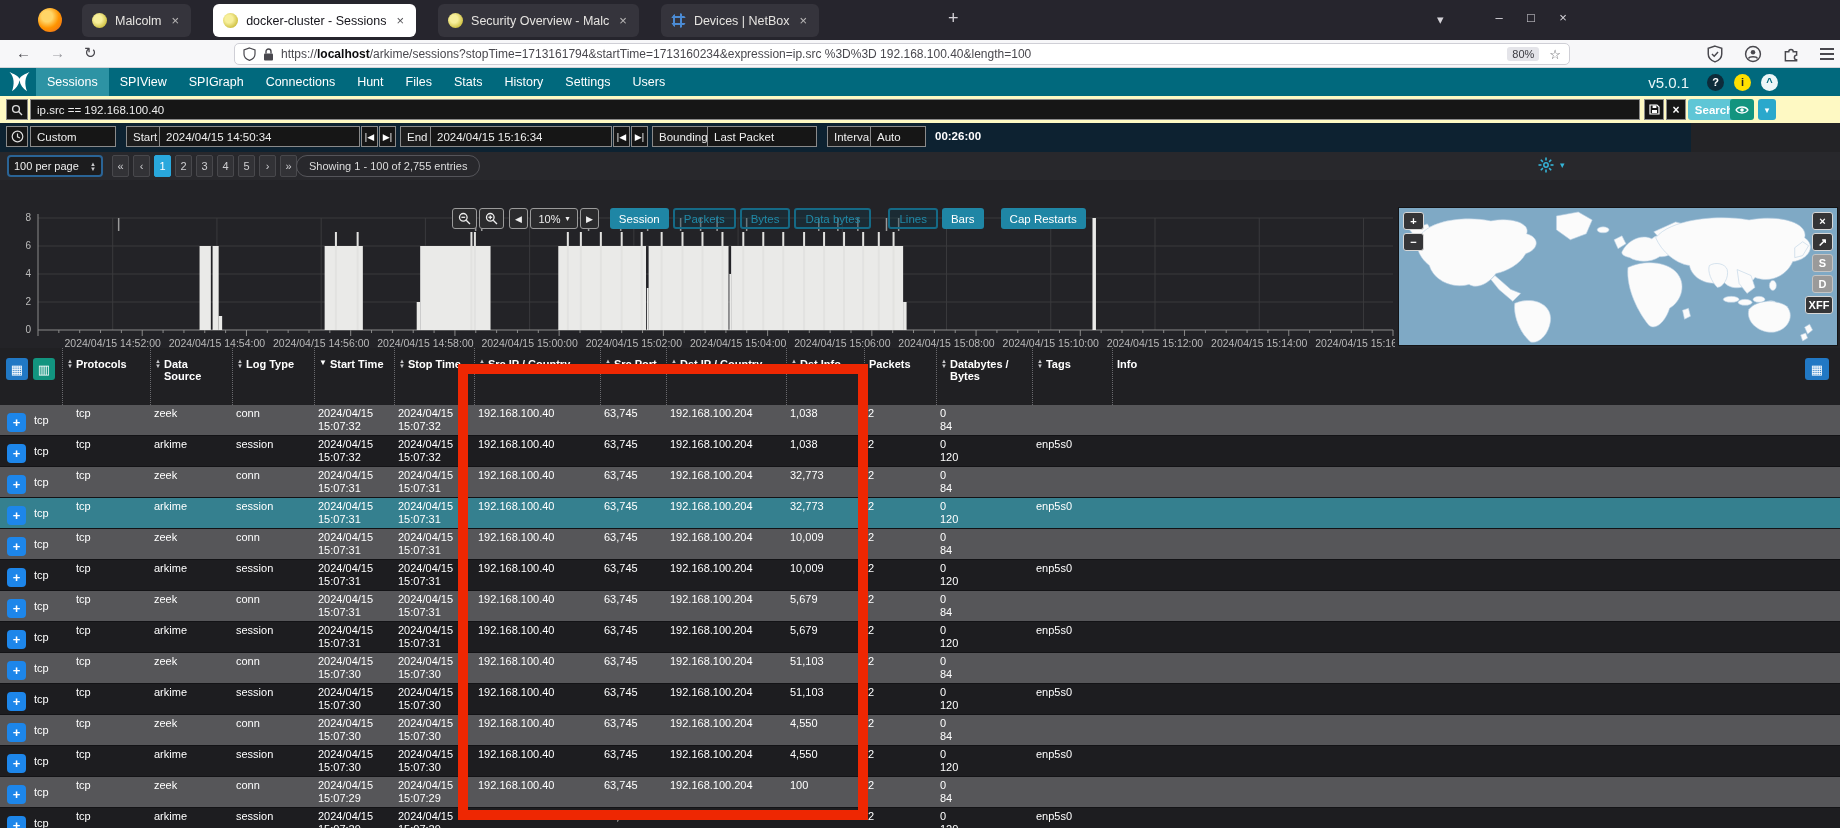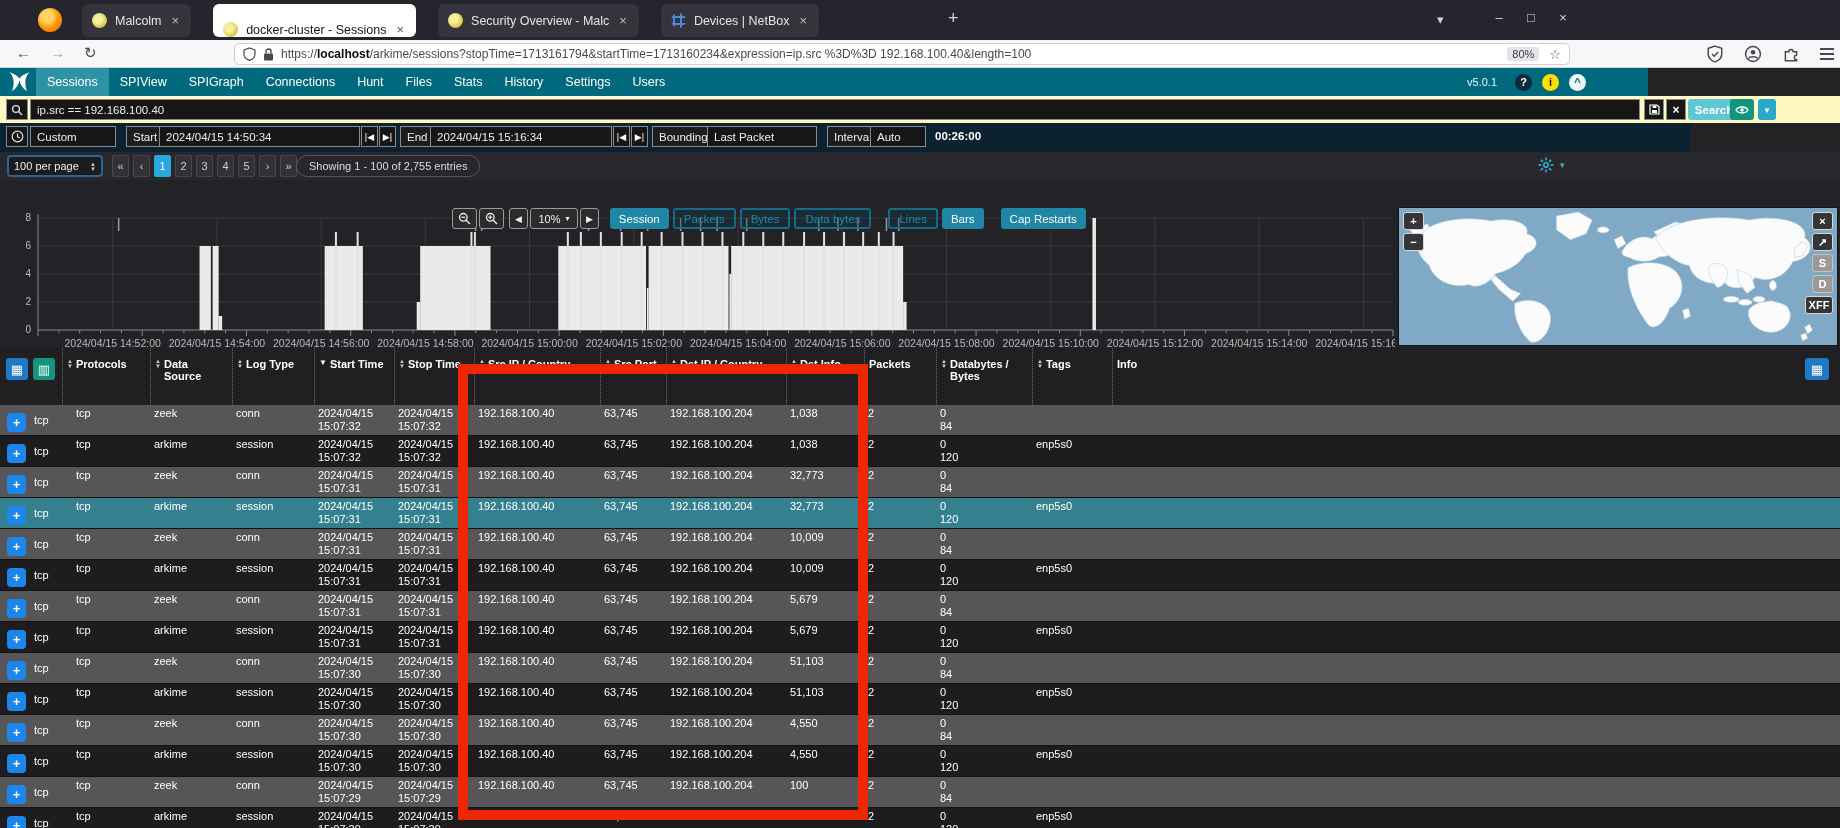--- a/index.html
+++ b/index.html
@@ -7,21 +7,21 @@
     font-family:"Liberation Sans", sans-serif; }
   .abs { position:absolute; }
 
   
   #tabbar { position:absolute; left:0; top:0; width:1840px; height:40px; background:#26252d; }
   .ffx-logo { position:absolute; left:38px; top:8px; width:24px; height:24px; border-radius:50%;
     background:radial-gradient(circle at 38% 35%, #ffd567 0 25%, #ff9400 55%, #e8652a 100%); }
   #tabs { position:absolute; left:82px; top:4px; height:33px; display:flex; gap:22px; }
   .tab { height:33px; border-radius:6px; display:flex; align-items:center; gap:8px;
     padding:0 10px; color:#e6e4e1; font-size:12.5px; background:#35343c; }
-  .tab.active { background:#ffffff; color:#15141a;align-items:flex-end; }
+  .tab.active { background:#ffffff; color:#15141a; }
   .tab .fav { width:15px; height:15px; border-radius:50%; flex:0 0 15px; }
   .fav-malcolm { background:radial-gradient(circle at 40% 40%, #f7ef9b 0 30%, #cdbe3e 75%, #8d842c); }
   .fav-netbox { border-radius:2px; background:
      linear-gradient(#4b8bd4,#4b8bd4) 2px 0/2px 15px no-repeat,
      linear-gradient(#4b8bd4,#4b8bd4) 9px 0/2px 15px no-repeat,
      linear-gradient(#4b8bd4,#4b8bd4) 0 3px/15px 2px no-repeat,
      linear-gradient(#4b8bd4,#4b8bd4) 0 10px/15px 2px no-repeat; }
   .tab .ttl { max-width:150px; white-space:nowrap; overflow:hidden; }
   .tab .cls { font-size:13px; color:inherit; opacity:.75; padding:0 2px; }
   .newtab { position:absolute; left:948px; top:8px; color:#d5d3d9; font-size:18px; }
@@ -37,26 +37,26 @@
   #urlbar svg { flex:0 0 auto; margin-right:7px; }
   .url-host { font-weight:700; color:#0c0c0d; }
   .zoom-badge { margin-left:auto; background:#e4e4e9; color:#3a3a40; border-radius:3px;
     padding:1px 5px; font-size:11px; }
   .star { margin-left:10px; color:#5b5b60; font-size:13px; }
   .tb-icons { position:absolute; top:5px; display:flex; gap:20px; left:1706px; }
   .tb-icons .ic { width:18px; height:18px; color:#49484e; }
   .burger span { display:block; width:14px; height:2px; background:#49484e; margin:3px 0; }
 
   
-  #navbar { position:absolute; left:0; top:68px; width:1648px; height:28px; background:#01697d; }
+  #navbar { position:absolute; left:0; top:68px; width:1840px; height:28px; background:#01697d; }
   #nav-items { position:absolute; left:36px; top:0; display:flex; height:28px; }
   .navitem { color:#fff; font-size:12.5px; line-height:28px; padding:0 11px; }
   .navitem.active { background:#2d93a4; }
   #nav-right { position:absolute; right:62px; top:0; height:28px; display:flex; align-items:center; gap:10px; }
-  .ver { color:#eaf6f8; font-size:11px; margin-right:8px; }
+  .ver { color:#eaf6f8; font-size:15px; margin-right:8px; }
   .circ { width:17px; height:17px; border-radius:50%; text-align:center; font-size:11px;
     font-weight:700; line-height:17px; }
   .c-help { background:#0d2b3a; color:#fff; }
   .c-info { background:#ffe000; color:#222; }
   .c-up   { background:#eef6f8; color:#01697d; }
 
   
   #searchrow { position:absolute; left:0; top:96px; width:1840px; height:27px; background:#fef9c3; }
   #timerow   { position:absolute; left:0; top:123px; width:1691px; height:29px; background:#0d2231; }
   .dk-box { position:absolute; top:3px; height:21px; background:#161616; border:1px solid #8a8a8a;

